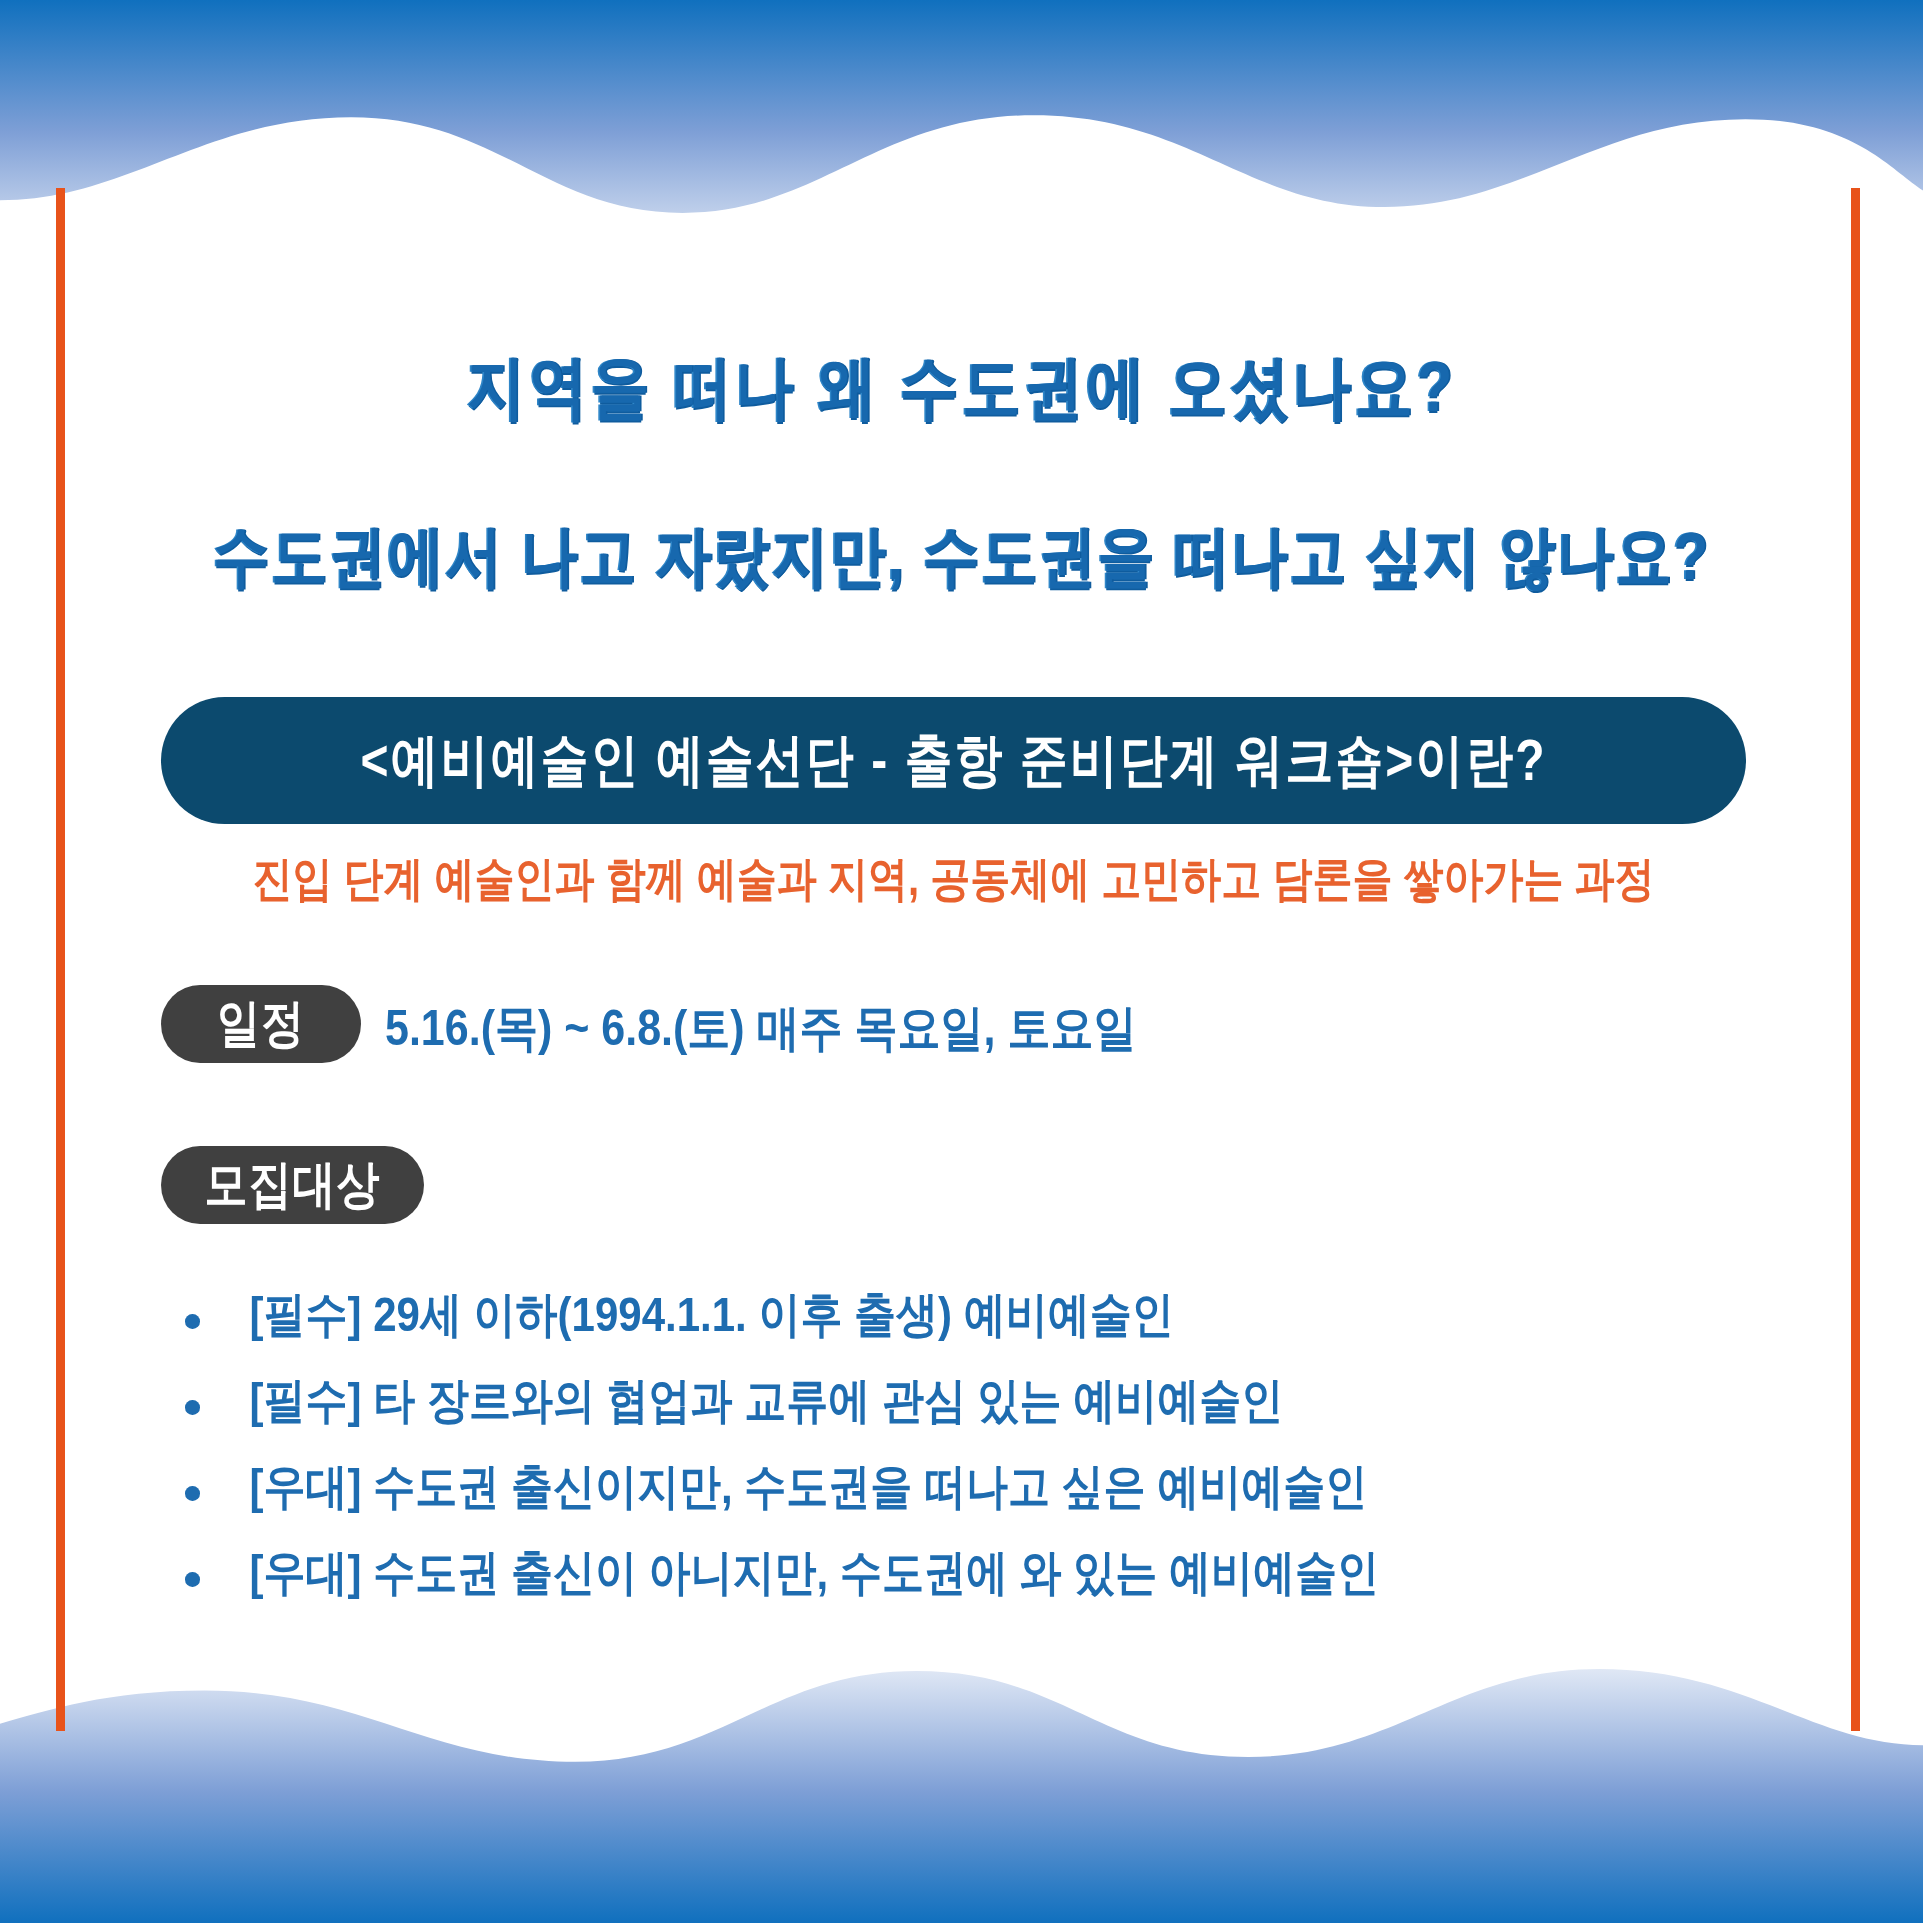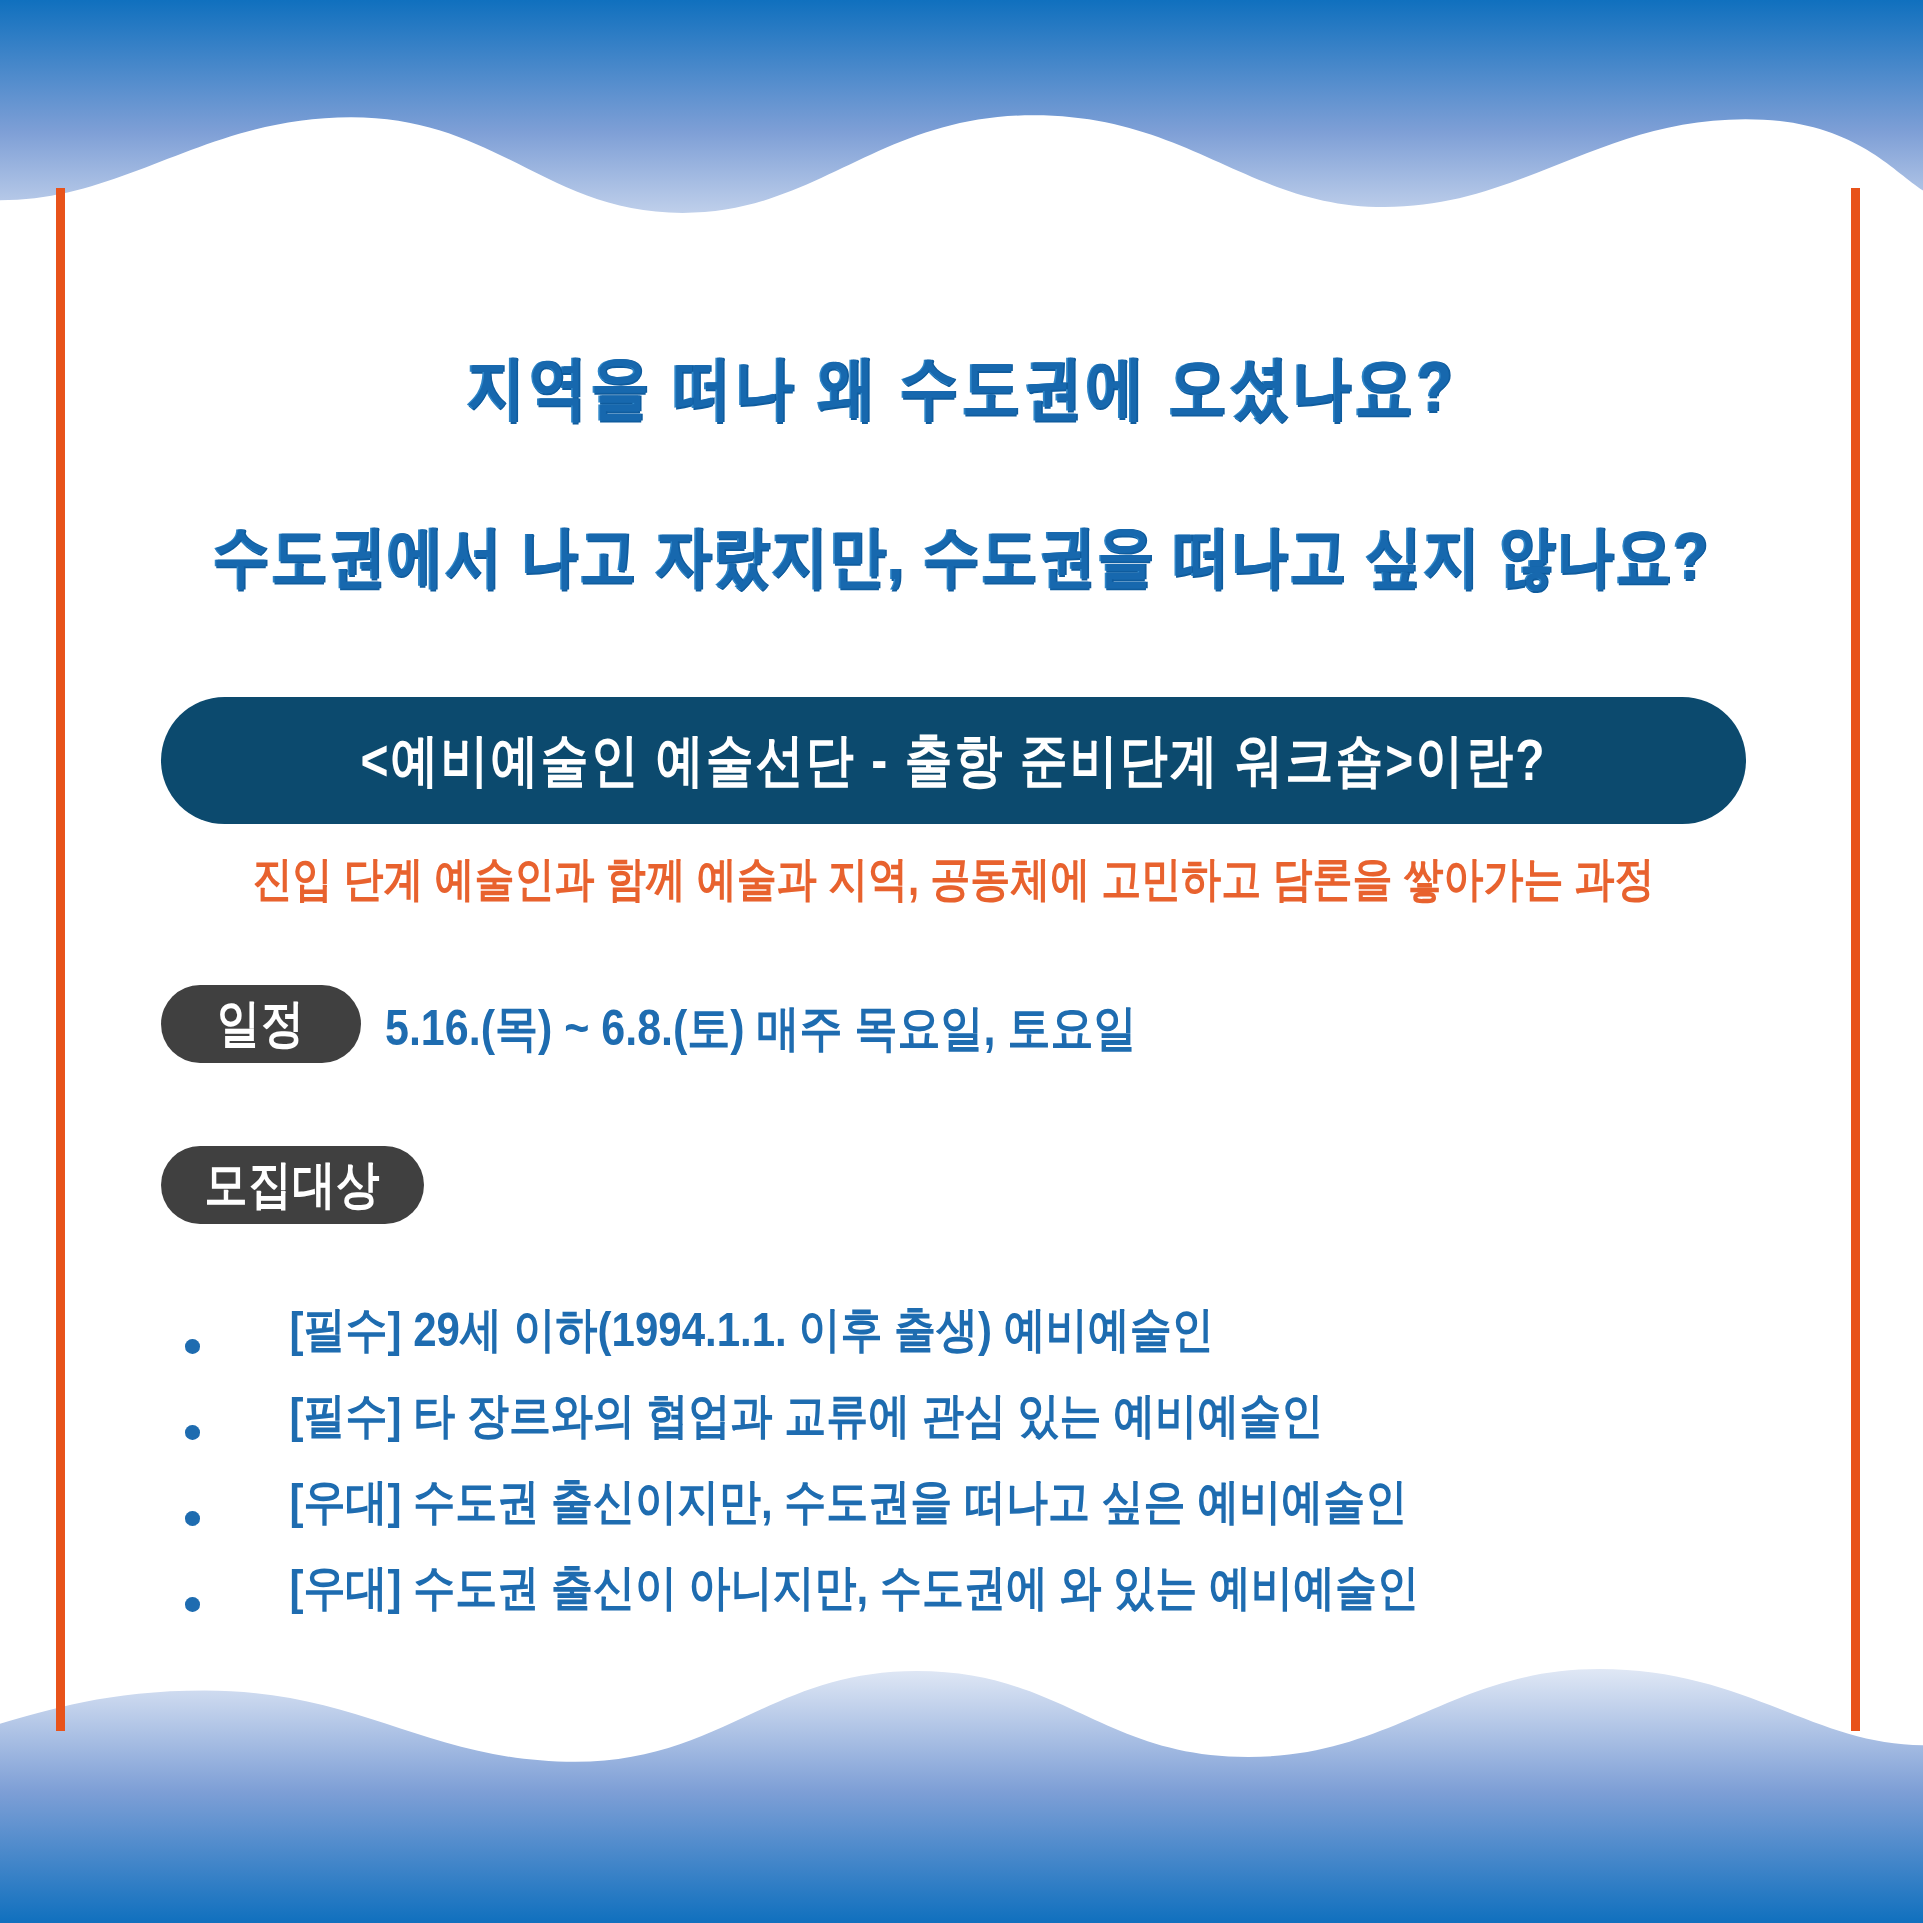--- a/index.html
+++ b/index.html
@@ -144,22 +144,21 @@
   
   .bullet-list {
     position:absolute;
     left:185px; top:1268px;
     width:1560px;
   }
   .bullet-item {
     position:relative;
     height:86px;
     display:flex;
-    align-items:flex-end;
-    gap:40px;
+    align-items:center;
   }
   .bullet-dot {
     flex:0 0 auto;
     width:14.6px; height:14.6px;
     border-radius:50%;
     background:#1E6CB0;
     margin-top:21.5px;
     margin-right:50px;
   }
   .bullet-text {

